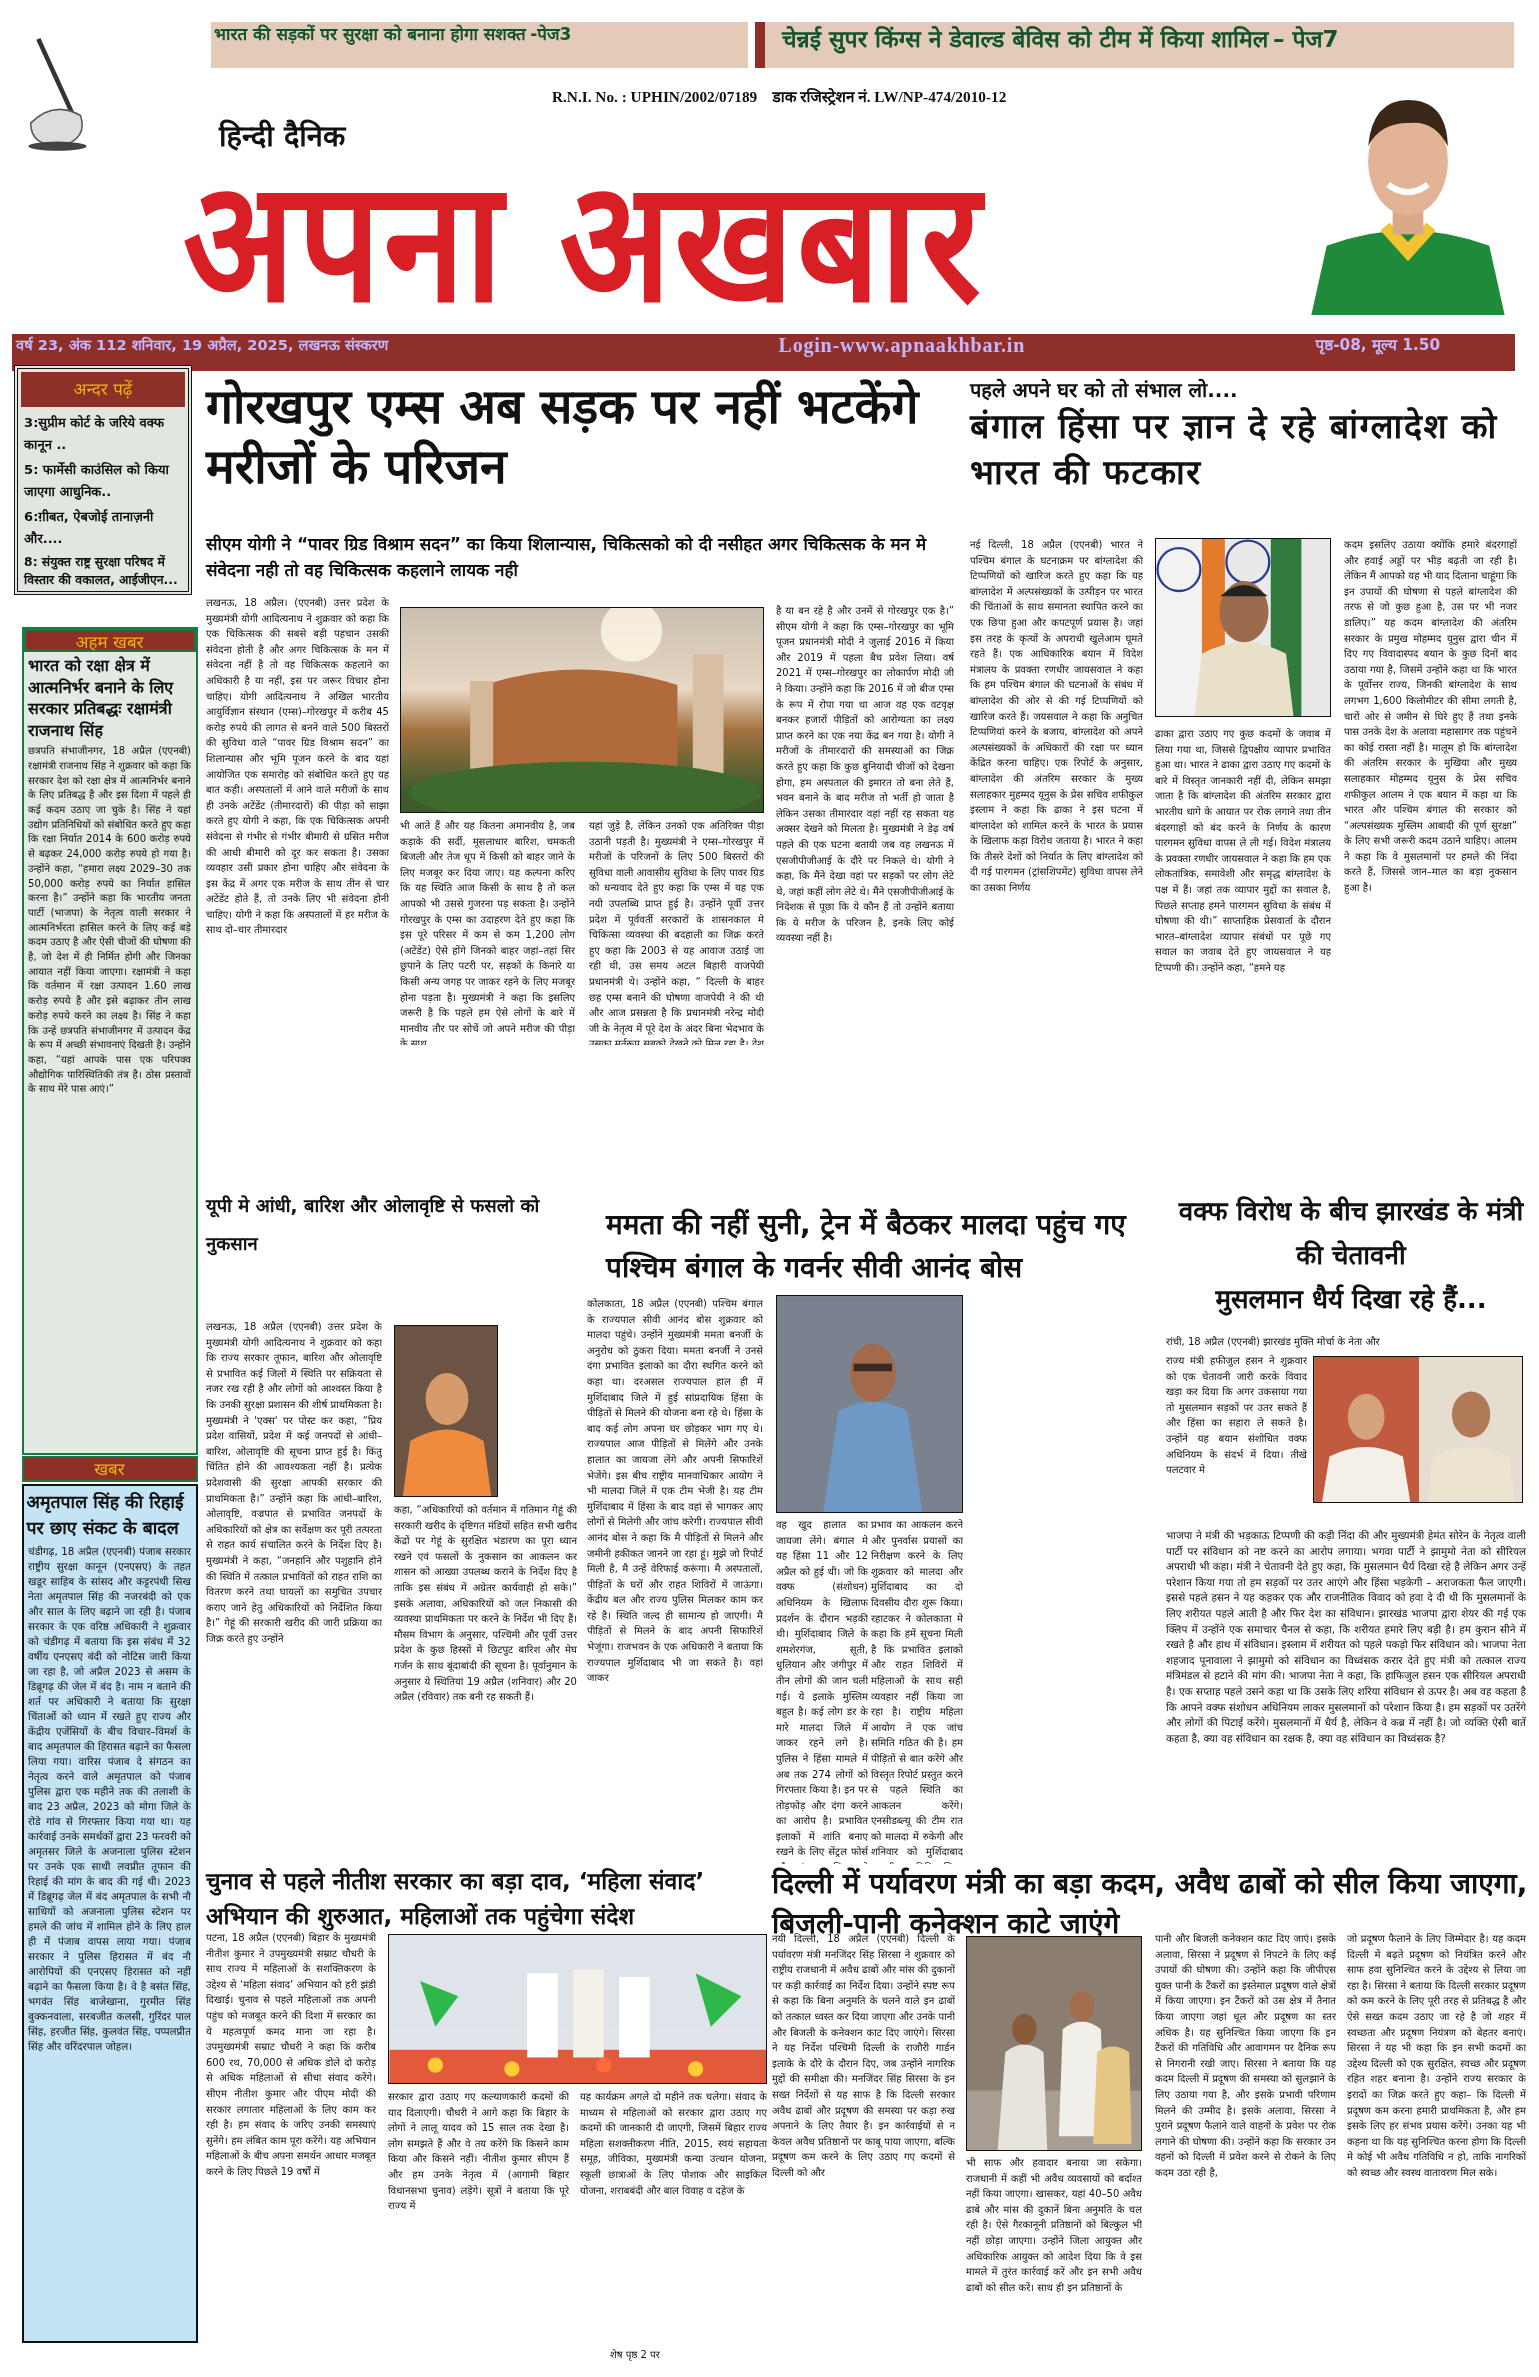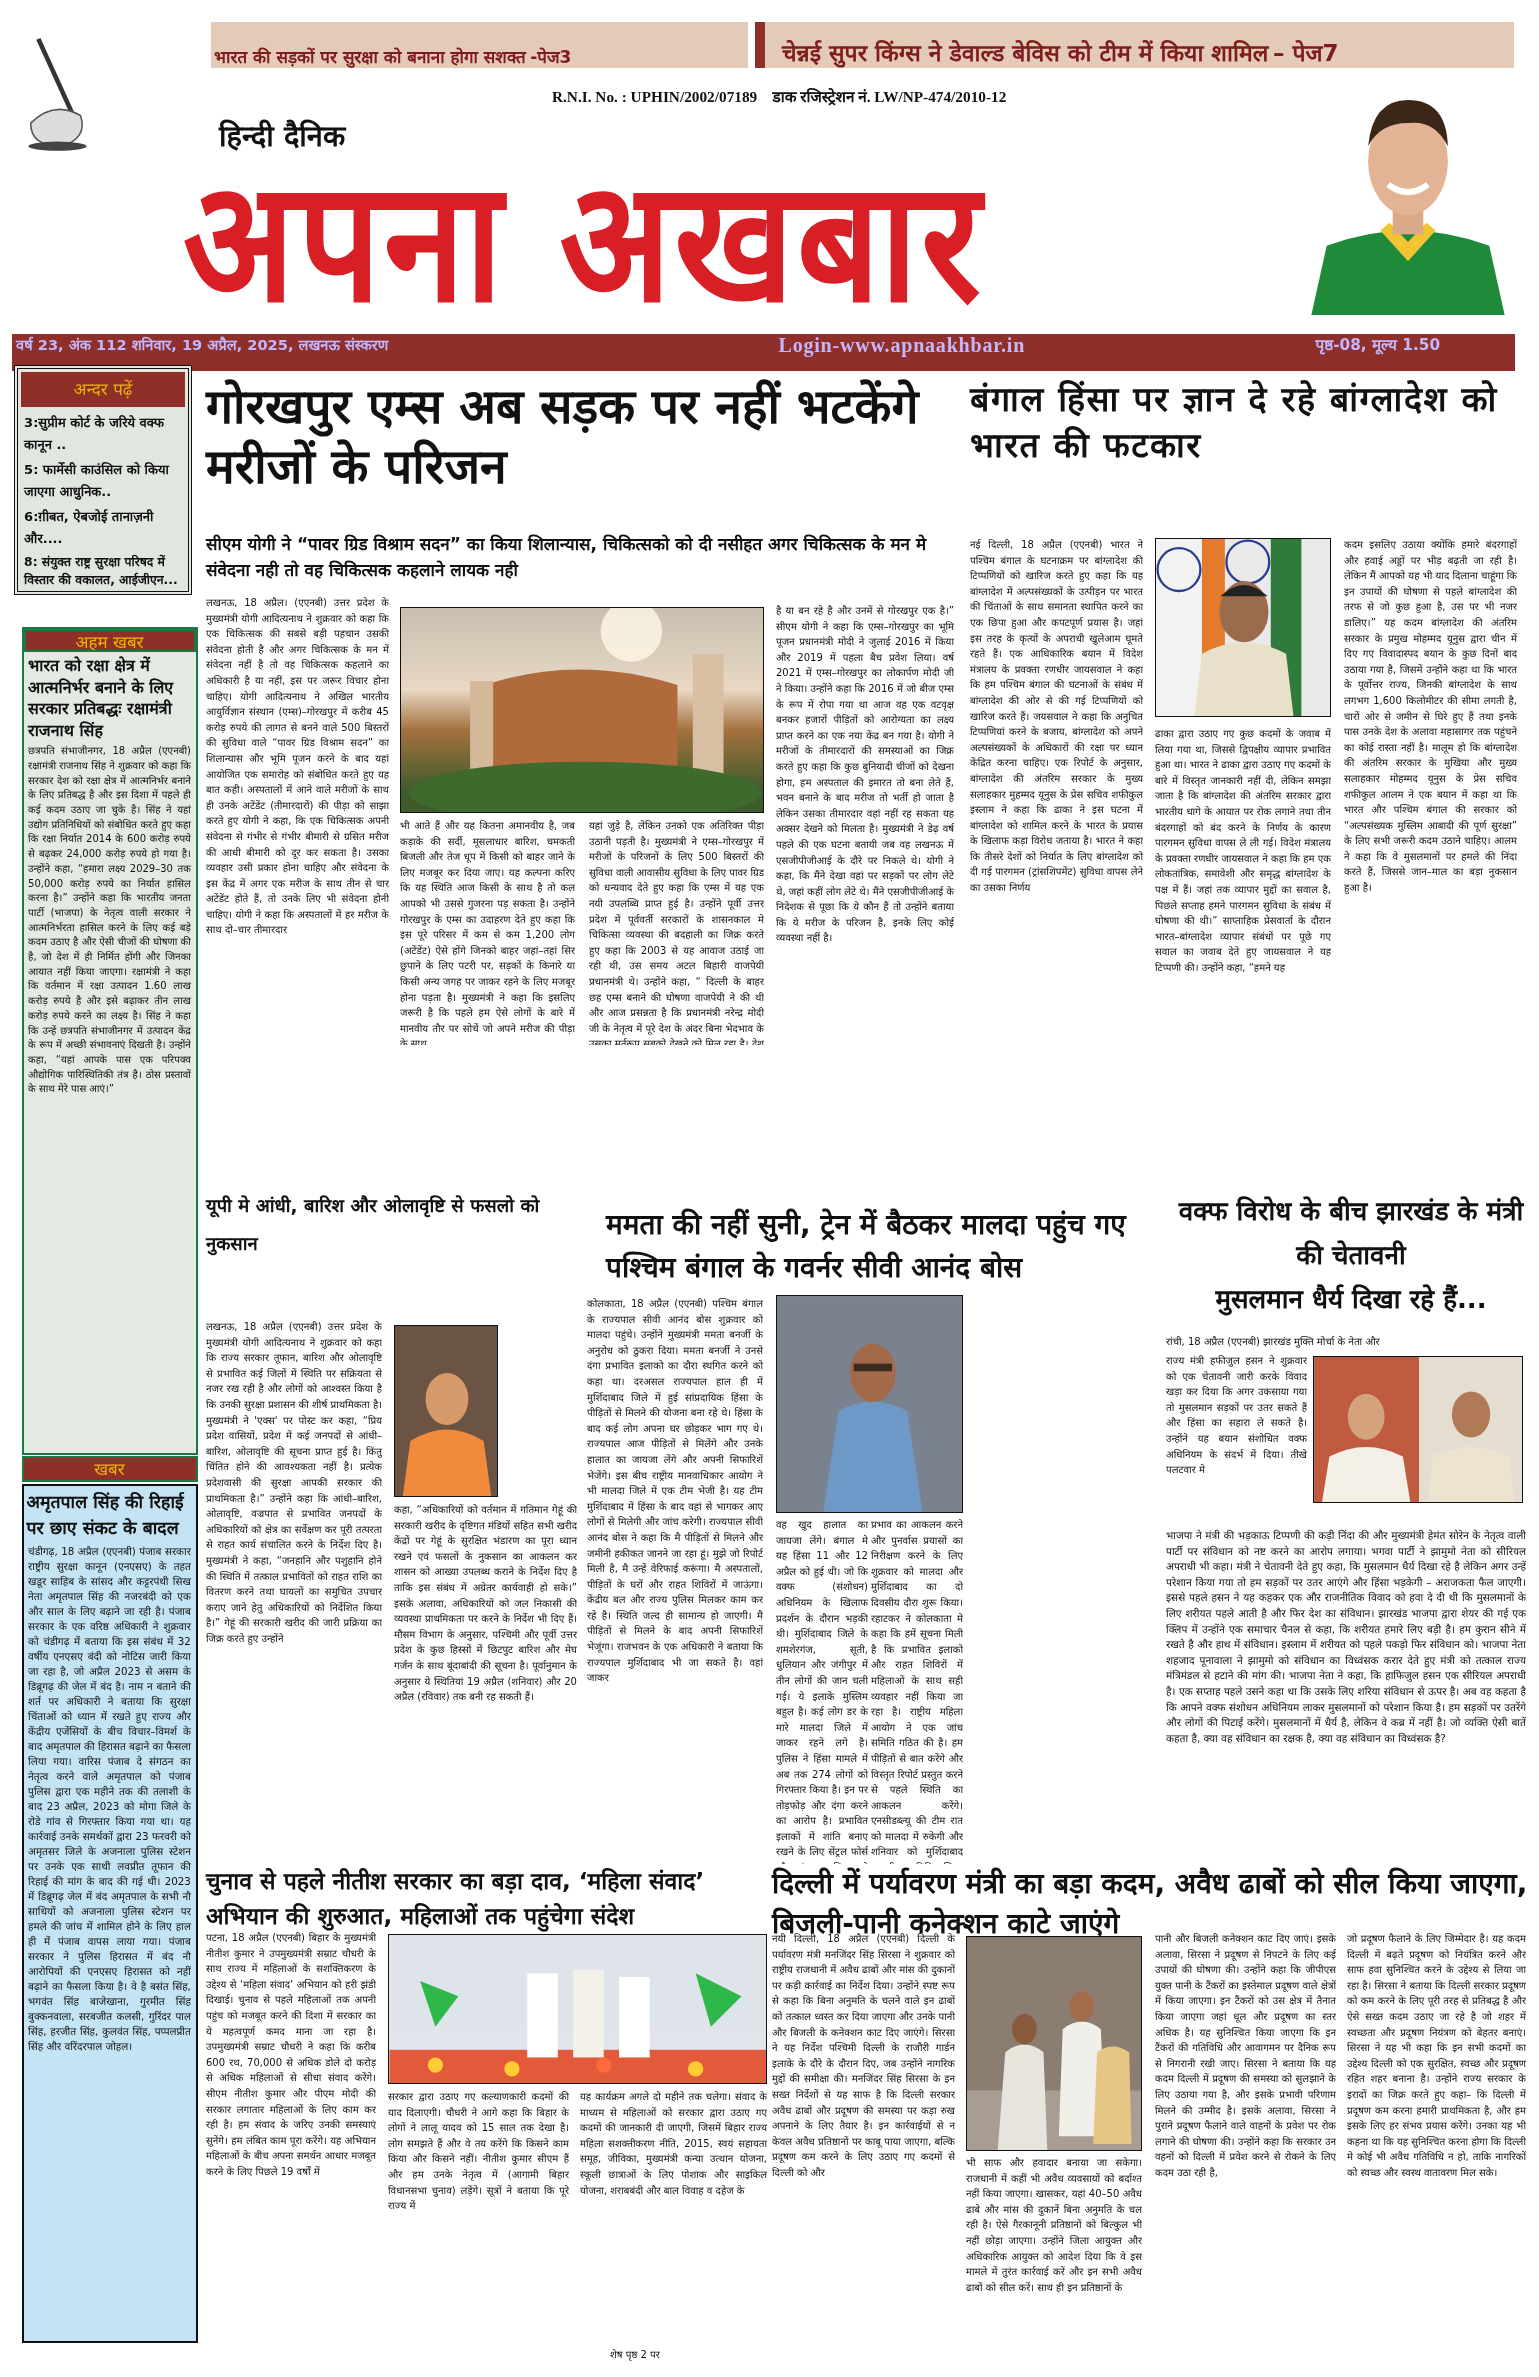--- a/index.html
+++ b/index.html
@@ -1,20 +1,20 @@
 <!DOCTYPE html>
 <html style="font-size:12.3px"><head>
 <meta charset="utf-8">
 <style>
 *{box-sizing:border-box;margin:0;padding:0}
 html,body{width:1540px;height:2377px;background:#fff;overflow:hidden}
 body{position:relative;font-family:"DejaVu Sans","Liberation Sans",sans-serif;color:#111}
 .abs{position:absolute}
 .pen{left:23px;top:31px;width:69px;height:123px}
-.teaser{top:21.5px;height:46px;background:#e3cbb8;display:flex;align-items:flex-end;font-weight:bold;color:#7f1d1d}
+.teaser{top:21.5px;height:46px;background:#e3cbb8;display:flex;align-items:flex-start;font-weight:bold;color:#14532d}
 .teaser1{left:211px;width:537px;font-size:17px;padding-left:3.1px}
 .teaser2{left:755px;width:759px;font-size:23px;padding-left:17px;border-left:10.7px solid #8e2f28}
 .teaser b{font-weight:900;margin-left:4.6px}
 .rni{left:552px;top:86px;font-family:"Liberation Serif",serif;font-weight:bold;font-size:15.3px;width:460px}
 .daily{left:219px;top:115px;font-size:29px;font-weight:bold}
 .masthead{left:183px;top:157px;font-size:146px;font-weight:900;color:#d81f26;letter-spacing:3.1px;line-height:1;font-family:"DejaVu Sans",sans-serif;transform:scaleY(1.15);transform-origin:top left}
 .player{left:1296px;top:77px;width:224px;height:238px;overflow:hidden}
 .bar{left:11.5px;top:334px;width:1503px;height:37px;background:#8e3029;color:#c4b5fd;display:flex;font-weight:bold}
 .bar .l{font-size:14.6px;padding-left:4.6px;width:767px}
 .bar .m{font-family:"Liberation Serif",serif;font-size:20px;width:537px;letter-spacing:0.8px}
@@ -115,20 +115,21 @@
       <rect x="90" y="95" width="30" height="130" fill="#d4b89a"></rect>
       <rect x="380" y="60" width="40" height="170" fill="#d8bea2"></rect>
       <ellipse cx="240" cy="240" rx="230" ry="40" fill="#3f6a2e"></ellipse>
     </svg>
 </div>
 <div class="abs col" style="left:400px;top:818px;width:175px;height:227px">भी आते हैं और यह कितना अमानवीय है, जब कड़ाके की सर्दी, मूसलाधार बारिश, चमकती बिजली और तेज धूप में किसी को बाहर जाने के लिए मजबूर कर दिया जाए। यह कल्पना करिए कि यह स्थिति आज किसी के साथ है तो कल आपको भी उससे गुजरना पड़ सकता है। उन्होंने गोरखपुर के एम्स का उदाहरण देते हुए कहा कि इस पूरे परिसर में कम से कम 1,200 लोग (अटेंडेंट) ऐसे होंगे जिनको बाहर जहां–तहां सिर छुपाने के लिए पटरी पर, सड़कों के किनारे या किसी अन्य जगह पर जाकर रहने के लिए मजबूर होना पड़ता है। मुख्यमंत्री ने कहा कि इसलिए जरूरी है कि पहले हम ऐसे लोगों के बारे में मानवीय तौर पर सोचें जो अपने मरीज की पीड़ा के साथ</div>
 <div class="abs col" style="left:589px;top:818px;width:175px;height:227px">यहां जुड़े है, लेकिन उनको एक अतिरिक्त पीड़ा उठानी पड़ती है। मुख्यमंत्री ने एम्स–गोरखपुर में मरीजों के परिजनों के लिए 500 बिस्तरों की सुविधा वाली आवासीय सुविधा के लिए पावर ग्रिड को धन्यवाद देते हुए कहा कि एम्स में यह एक नयी उपलब्धि प्राप्त हुई है। उन्होंने पूर्वी उत्तर प्रदेश में पूर्ववर्ती सरकारों के शासनकाल मे चिकित्सा व्यवस्था की बदहाली का जिक्र करते हुए कहा कि 2003 से यह आवाज उठाई जा रही थी, उस समय अटल बिहारी वाजपेयी प्रधानमंत्री थे। उन्होंने कहा, “ दिल्ली के बाहर छह एम्स बनाने की घोषणा वाजपेयी ने की थी और आज प्रसन्नता है कि प्रधानमंत्री नरेन्द्र मोदी जी के नेतृत्व में पूरे देश के अंदर बिना भेदभाव के उसका मूर्तरूप सबको देखने को मिल रहा है। देश में मोदी जी के कार्यकाल में 22 एम्स बने</div>
 <div class="abs col" style="left:776px;top:603px;width:178px;height:571px">है या बन रहे है और उनमें से गोरखपुर एक है।” सीएम योगी ने कहा कि एम्स–गोरखपुर का भूमि पूजन प्रधानमंत्री मोदी ने जुलाई 2016 में किया और 2019 में पहला बैच प्रवेश लिया। वर्ष 2021 में एम्स–गोरखपुर का लोकार्पण मोदी जी ने किया। उन्होंने कहा कि 2016 में जो बीज एम्स के रूप में रोपा गया था आज वह एक वटवृक्ष बनकर हजारों पीड़ितों को आरोग्यता का लक्ष्य प्राप्त करने का एक नया केंद्र बन गया है। योगी ने मरीजों के तीमारदारों की समस्याओं का जिक्र करते हुए कहा कि कुछ बुनियादी चीजों को देखना होगा, हम अस्पताल की इमारत तो बना लेते हैं, भवन बनाने के बाद मरीज तो भर्ती हो जाता है लेकिन उसका तीमारदार वहां नहीं रह सकता यह अक्सर देखने को मिलता है। मुख्यमंत्री ने डेढ़ वर्ष पहले की एक घटना बतायी जब वह लखनऊ में एसजीपीजीआई के दौरे पर निकले थे। योगी ने कहा, कि मैंने देखा वहां पर सड़कों पर लोग लेटे थे, जहां कहीं लोग लेटे थे। मैंने एसजीपीजीआई के निदेशक से पूछा कि ये कौन हैं तो उन्होंने बताया कि ये मरीज के परिजन है, इनके लिए कोई व्यवस्था नहीं है।</div>
 
 <div class="abs hl2">
+  <div class="k">पहले अपने घर को तो संभाल लो....</div>
   <div class="b">बंगाल हिंसा पर ज्ञान दे रहे बांग्लादेश को भारत की फटकार</div>
 </div>
 <div class="abs col" style="left:970px;top:537px;width:173px;height:637px">नई दिल्ली, 18 अप्रैल (एएनबी) भारत ने पश्चिम बंगाल के घटनाक्रम पर बांग्लादेश की टिप्पणियों को खारिज करते हुए कहा कि यह बांग्लादेश में अल्पसंख्यकों के उत्पीड़न पर भारत की चिंताओं के साथ समानता स्थापित करने का एक छिपा हुआ और कपटपूर्ण प्रयास है। जहां इस तरह के कृत्यों के अपराधी खुलेआम घूमते रहते हैं। एक आधिकारिक बयान में विदेश मंत्रालय के प्रवक्ता रणधीर जायसवाल ने कहा कि हम पश्चिम बंगाल की घटनाओं के संबंध में बांग्लादेश की ओर से की गई टिप्पणियों को खारिज करते हैं। जयसवाल ने कहा कि अनुचित टिप्पणियां करने के बजाय, बांग्लादेश को अपने अल्पसंख्यकों के अधिकारों की रक्षा पर ध्यान केंद्रित करना चाहिए। एक रिपोर्ट के अनुसार, बांग्लादेश की अंतरिम सरकार के मुख्य सलाहकार मुहम्मद यूनुस के प्रेस सचिव शफीकुल इस्लाम ने कहा कि ढाका ने इस घटना में बांग्लादेश को शामिल करने के भारत के प्रयास के खिलाफ कड़ा विरोध जताया है। भारत ने कहा कि तीसरे देशों को निर्यात के लिए बांग्लादेश को दी गई पारगमन (ट्रांसशिपमेंट) सुविधा वापस लेने का उसका निर्णय</div>
 <div class="abs photo" style="left:1155px;top:538px;width:176px;height:179px;background:#e9e9ea">
   <svg width="176" height="179" viewBox="0 0 230 234">
       <rect x="0" y="0" width="60" height="234" fill="#f2f2f2"></rect>
       <rect x="60" y="0" width="30" height="234" fill="#e47a2b"></rect>
       <rect x="150" y="0" width="40" height="234" fill="#2f7a3c"></rect>
       <circle cx="30" cy="40" r="28" fill="none" stroke="#2b3b8f" stroke-width="3"></circle>
       <circle cx="120" cy="30" r="28" fill="none" stroke="#2b3b8f" stroke-width="3"></circle>

